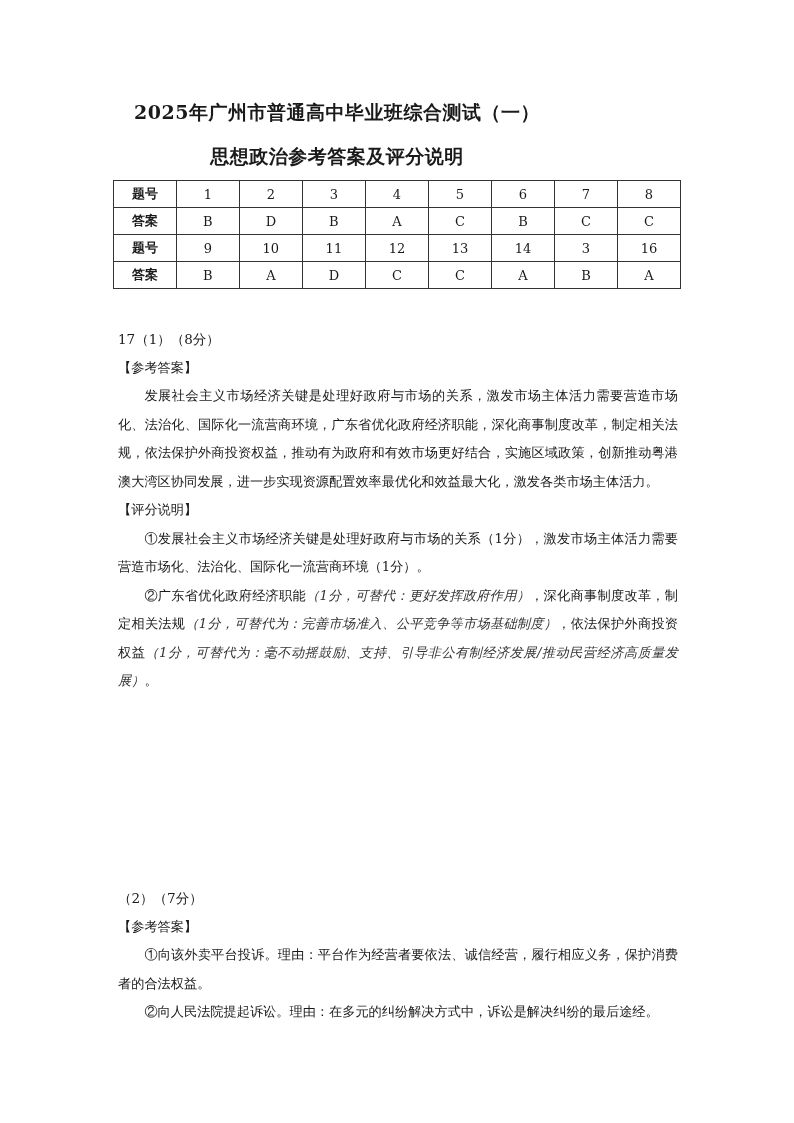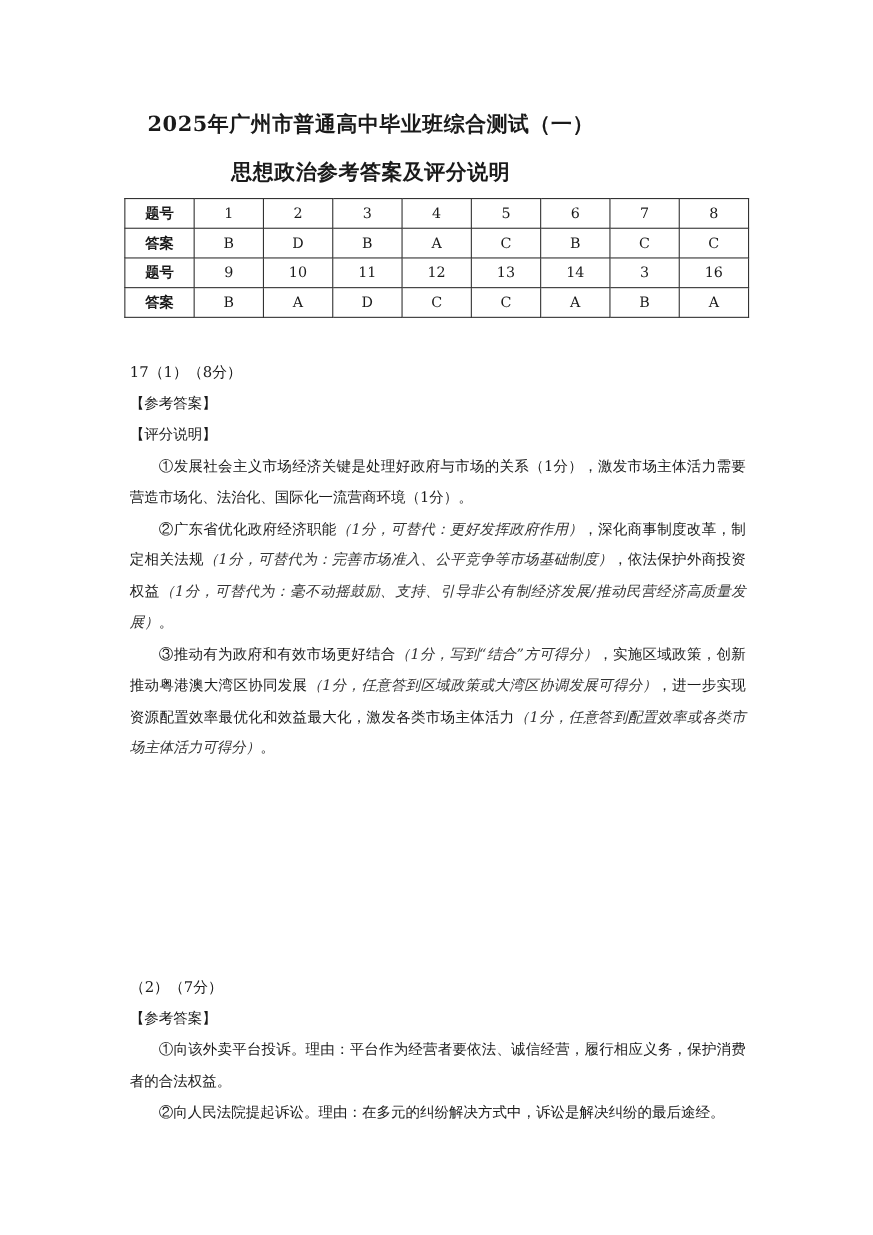--- a/index.html
+++ b/index.html
@@ -71,25 +71,25 @@
         <td>A</td>
         <td>B</td>
         <td>A</td>
       </tr>
     </tbody>
 </table>
 
 <div class="content" style="top:325px;">
   <p class="sec-h">17（1）（8分）</p>
   <p>【参考答案】</p>
+  <p class="indent">发展社会主义市场经济关键是处理好政府与市场的关系，激发市场主体活力需要营造市场化、法治化、国际化一流营商环境，广东省优化政府经济职能，深化商事制度改革，制定相关法规，依法保护外商投资权益，推动有为政府和有效市场更好结合，实施区域政策，创新推动粤港澳大湾区协同发展，进一步实现资源配置效率最优化和效益最大化，激发各类市场主体活力。</p>
   <p>【评分说明】</p>
   <div id="score-items">
       <p class="indent"><span>①发展社会主义市场经济关键是处理好政府与市场的关系（1分），激发市场主体活力需要营造市场化、法治化、国际化一流营商环境（1分）。</span></p>
       <p class="indent"><span>②广东省优化政府经济职能</span><span class="it">（1分，可替代：更好发挥政府作用）</span><span>，深化商事制度改革，制定相关法规</span><span class="it">（1分，可替代为：完善市场准入、公平竞争等市场基础制度）</span><span>，依法保护外商投资权益</span><span class="it">（1分，可替代为：毫不动摇鼓励、支持、引导非公有制经济发展/推动民营经济高质量发展）</span><span>。</span></p>
-      <p class="indent"><span>③推动有为政府和有效市场更好结合</span><span class="it">（1分，写到“结合”方可得分）</span><span>，实施区域政策，创新推动粤港澳大湾区协同发展</span><span class="it">（1分，任意答到区域政策或大湾区协调发展可得分）</span><span>，进一步实现资源配置效率最优化和效益最大化，激发各类市场主体活力</span><span class="it">（1分，任意答到配置效率或各类市场主体活力可得分）</span><span>。</span></p>
     </div>
 </div>
 
 <div class="content" style="top:884px;">
   <p class="sec-h">（2）（7分）</p>
   <p>【参考答案】</p>
   <div id="q2-items">
       <p class="indent">①向该外卖平台投诉。理由：平台作为经营者要依法、诚信经营，履行相应义务，保护消费者的合法权益。</p>
       <p class="indent">②向人民法院提起诉讼。理由：在多元的纠纷解决方式中，诉讼是解决纠纷的最后途经。</p>
     </div>

